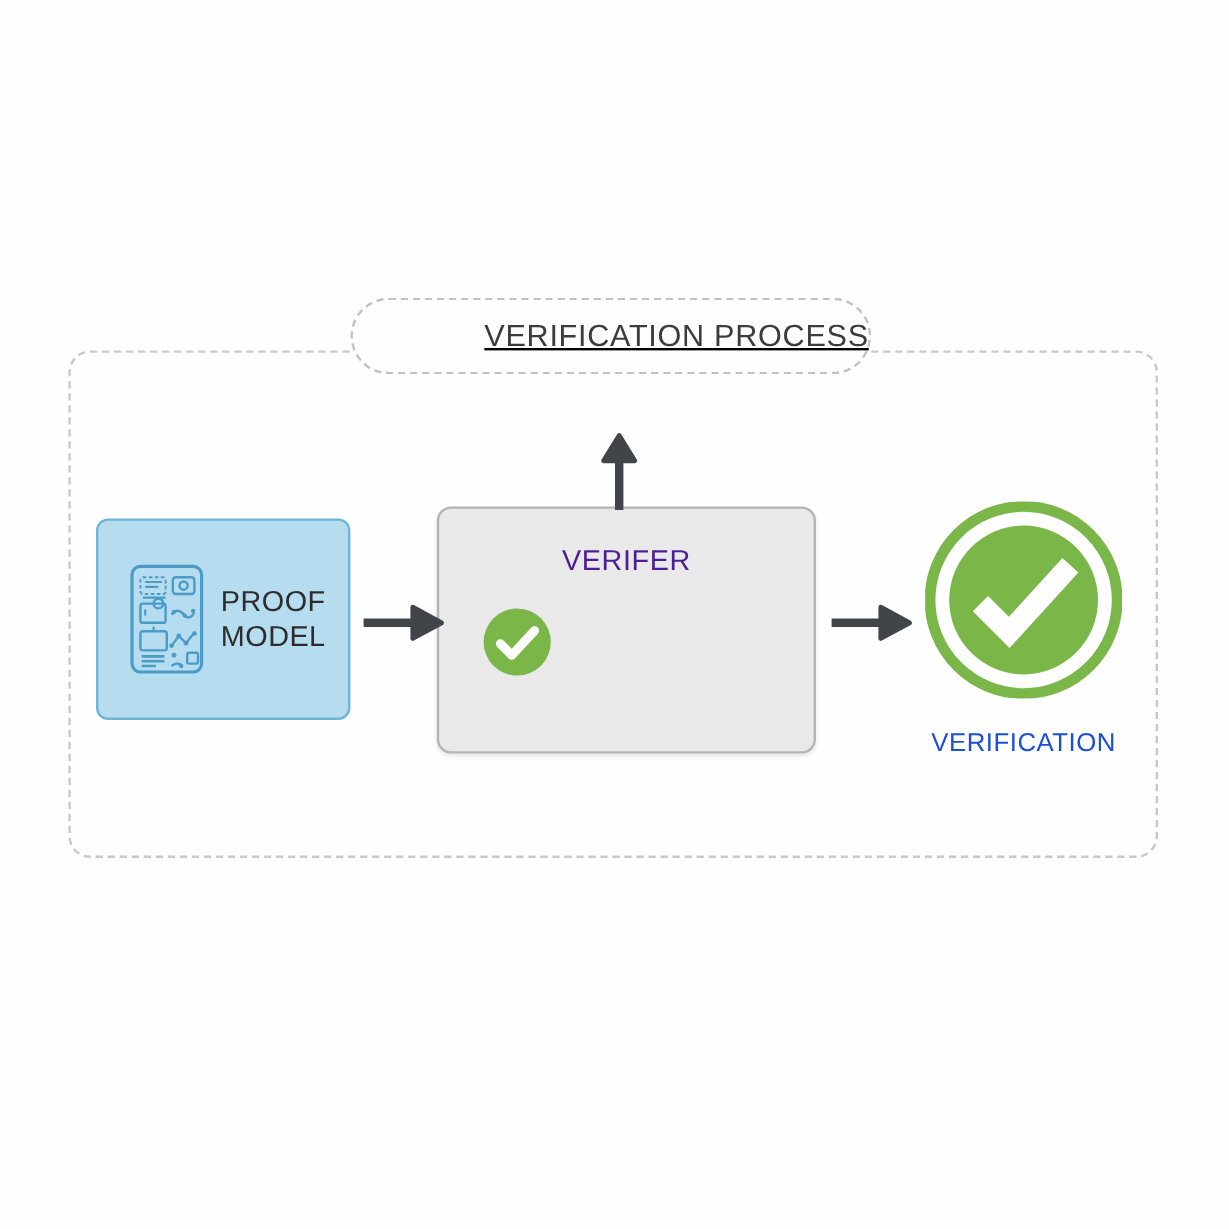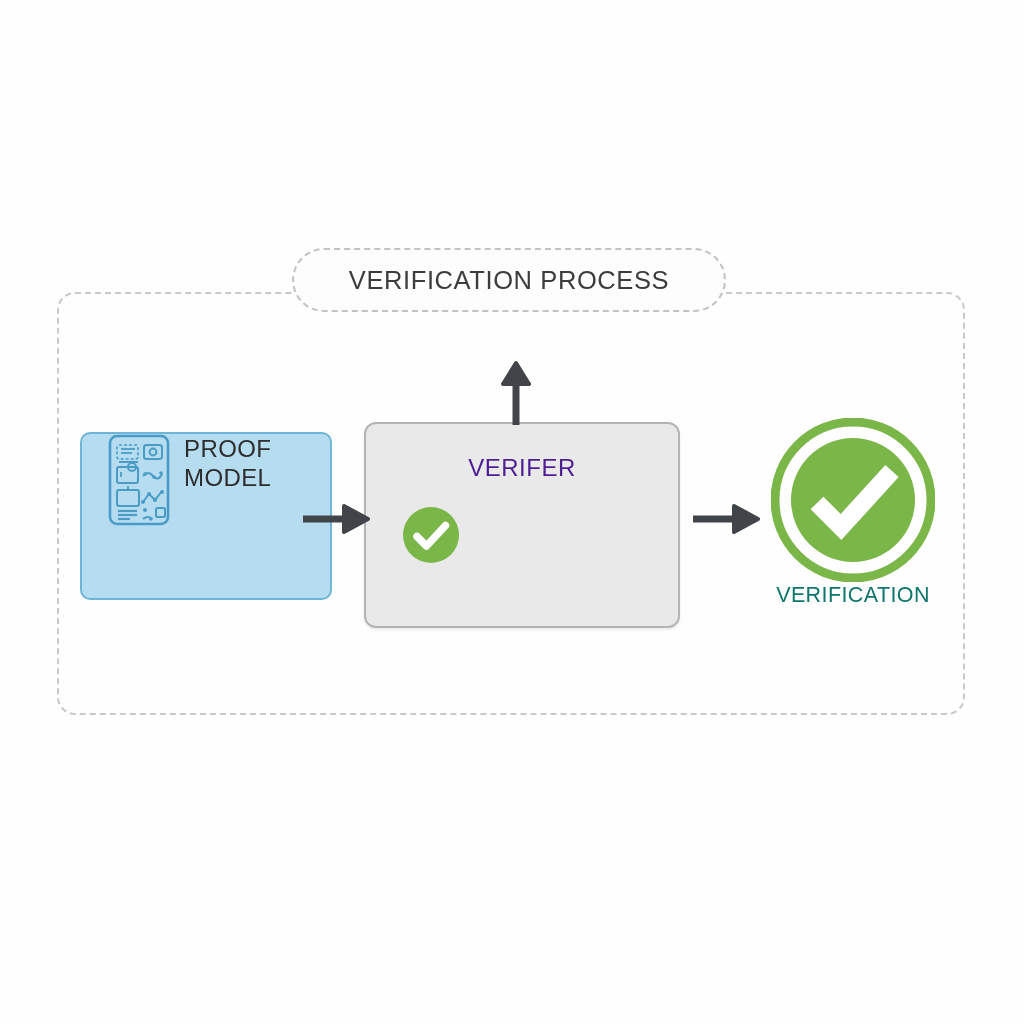--- a/index.html
+++ b/index.html
@@ -41,43 +41,45 @@
     left: 292px;
     top: 248px;
     width: 434px;
     height: 64px;
     border: 2px dashed #c2c2c2;
     border-radius: 32px;
     background: #fdfdfd;
     box-sizing: border-box;
     display: flex;
     align-items: center;
-    justify-content: center;
+    justify-content: flex-end;
     z-index: 6;
+    text-decoration: underline;
   }
   .title-pill-text {
     font-size: 25.5px;
     letter-spacing: 0.6px;
     color: #3c3c3c;
     font-weight: 400;
     white-space: nowrap;
   }
 
   
   .proof-box {
     position: absolute;
     left: 80px;
     top: 432px;
-    width: 252px;
+    width: 212px;
     height: 168px;
     background: #b6dcf0;
     border: 2px solid #6fb5d8;
     border-radius: 10px;
     box-sizing: border-box;
     display: flex;
+    align-items: center;
     z-index: 4;
   }
   .proof-icon {
     width: 62px;
     height: 92px;
     margin-left: 26px;
     flex: none;
   }
   .proof-label {
     margin-left: 14px;
@@ -149,24 +151,24 @@
     z-index: 4;
     text-align: center;
   }
   .success-badge {
     width: 164px;
     height: 164px;
     margin: 0 auto;
     display: block;
   }
   .success-label {
-    margin-top: 0;
+    margin-top: 24px;
     font-size: 21.5px;
     line-height: 1.28;
-    color: #0f766e;
+    color: #1d4ed8;
     letter-spacing: 0.4px;
   }
 </style>
 </head>
 <body>
 
 <div id="canvas">
 
   <div class="outer-frame"></div>
 

